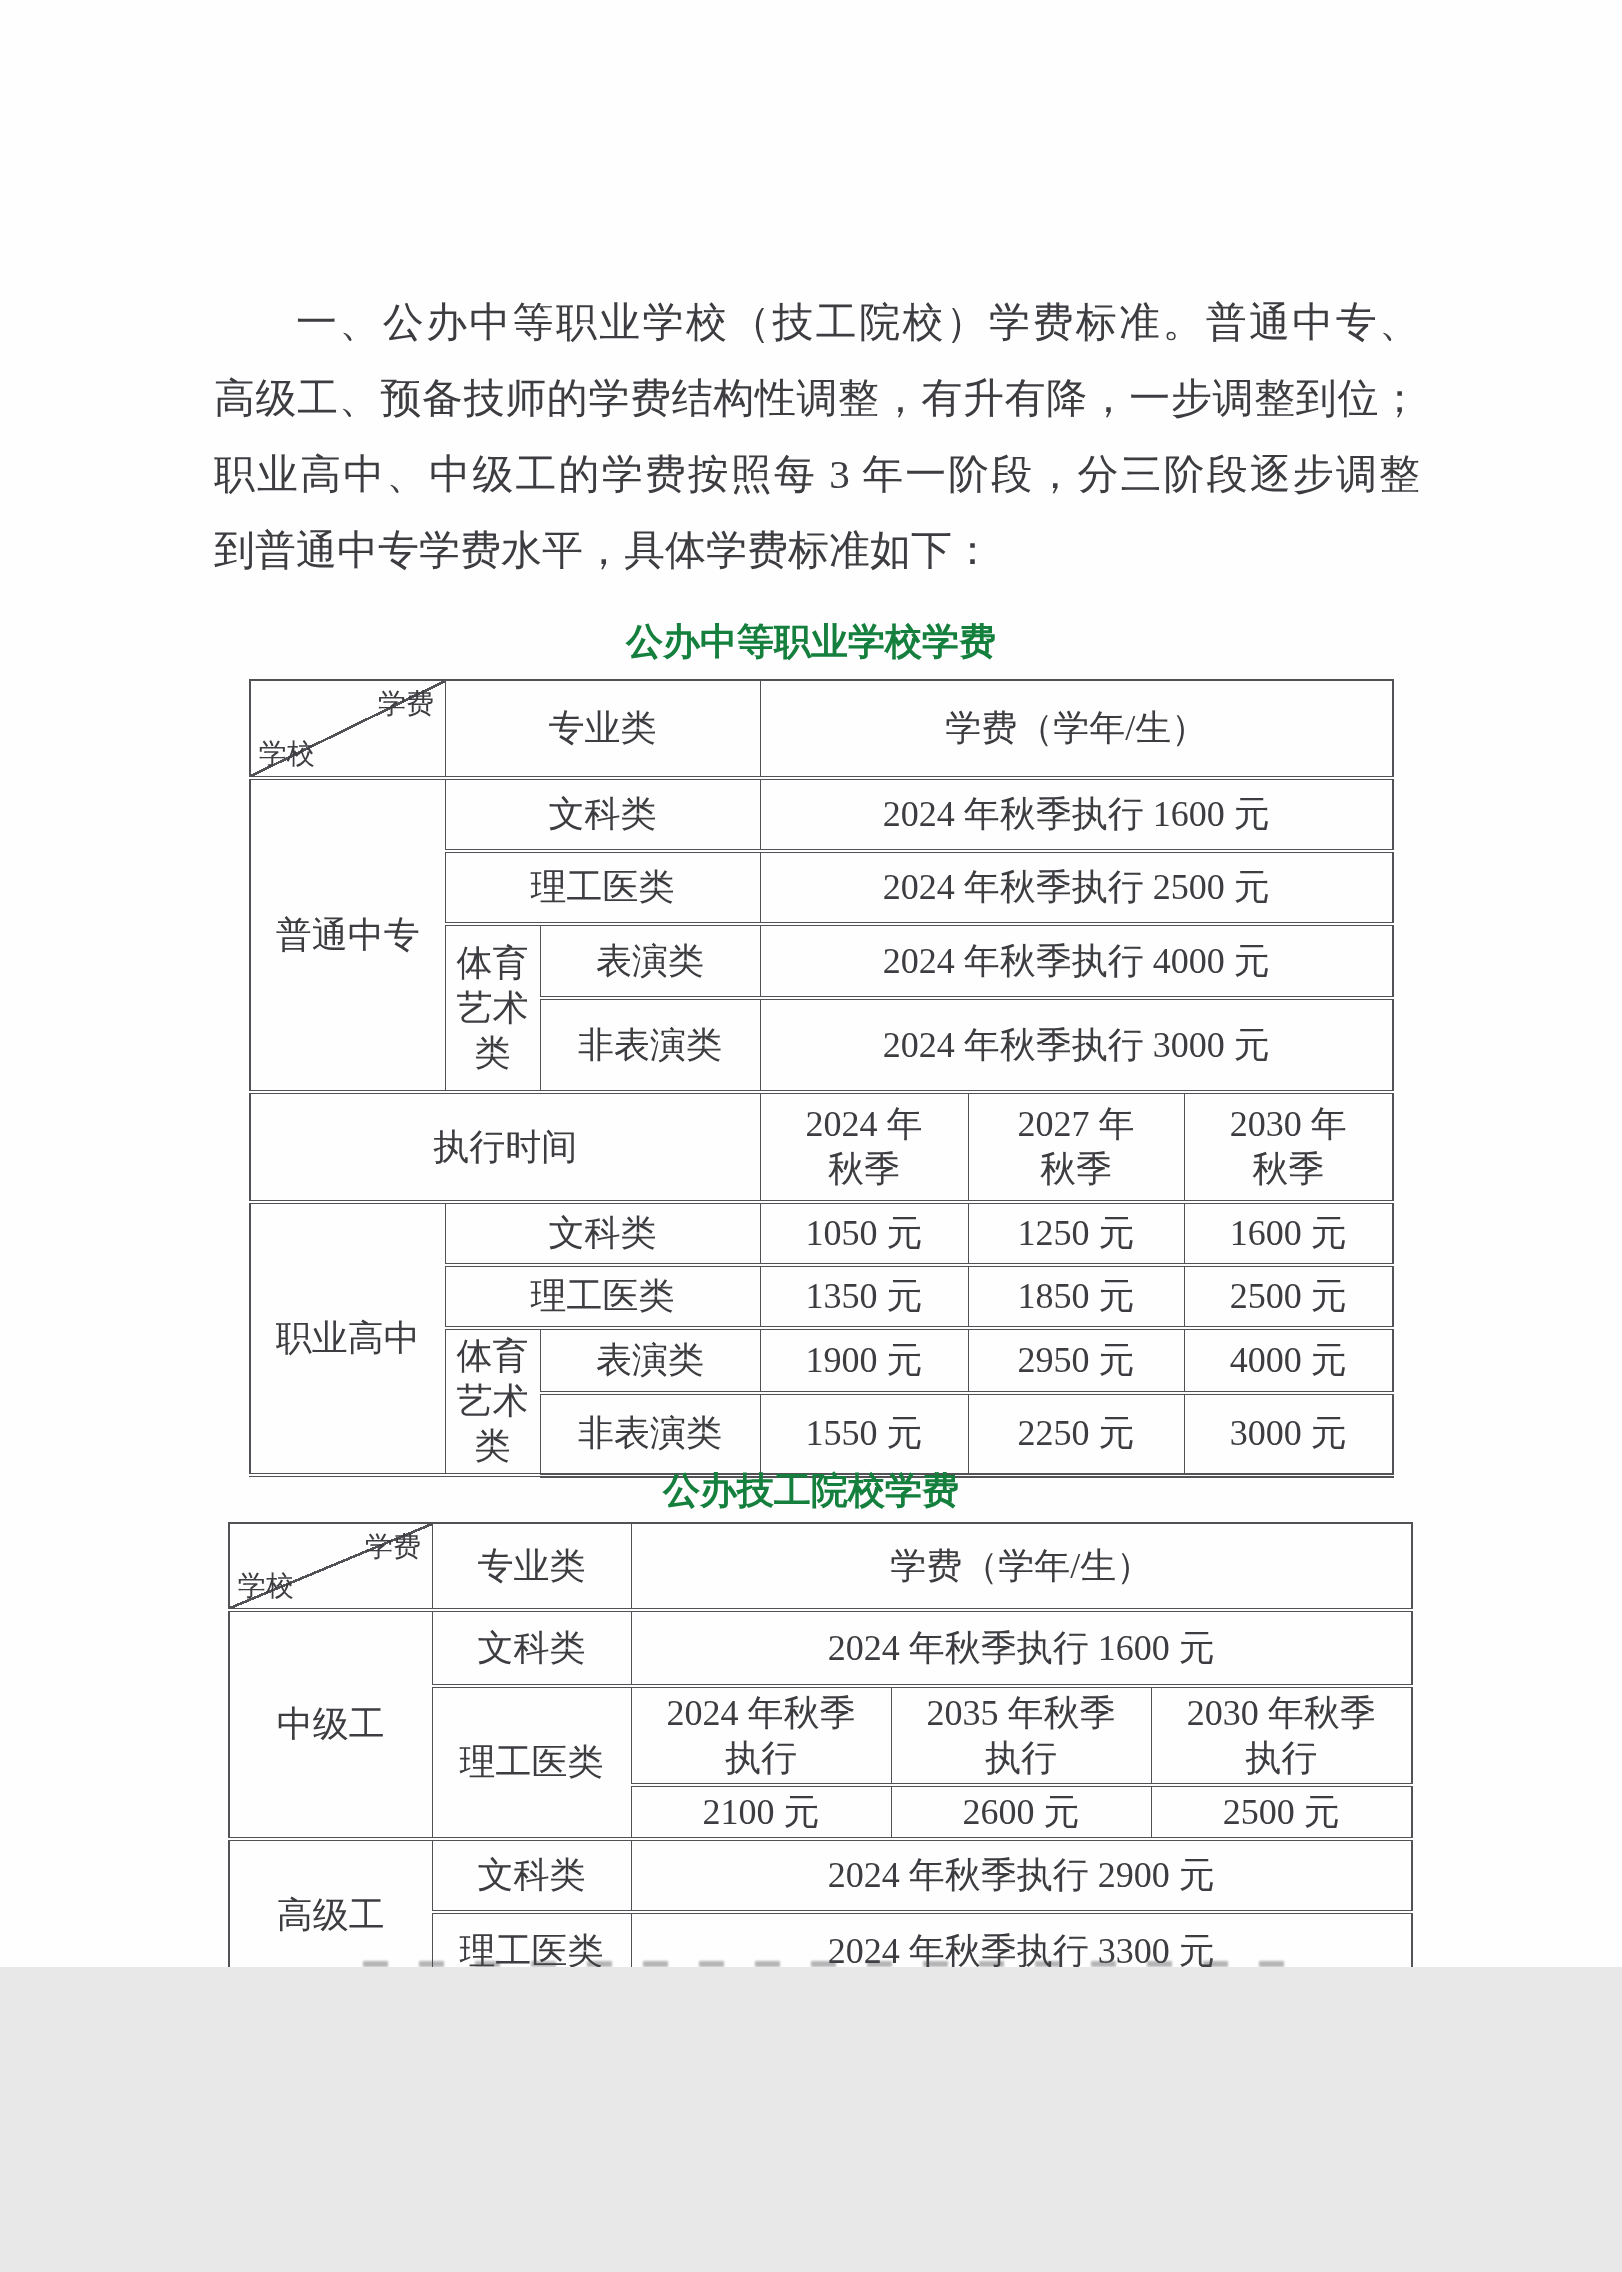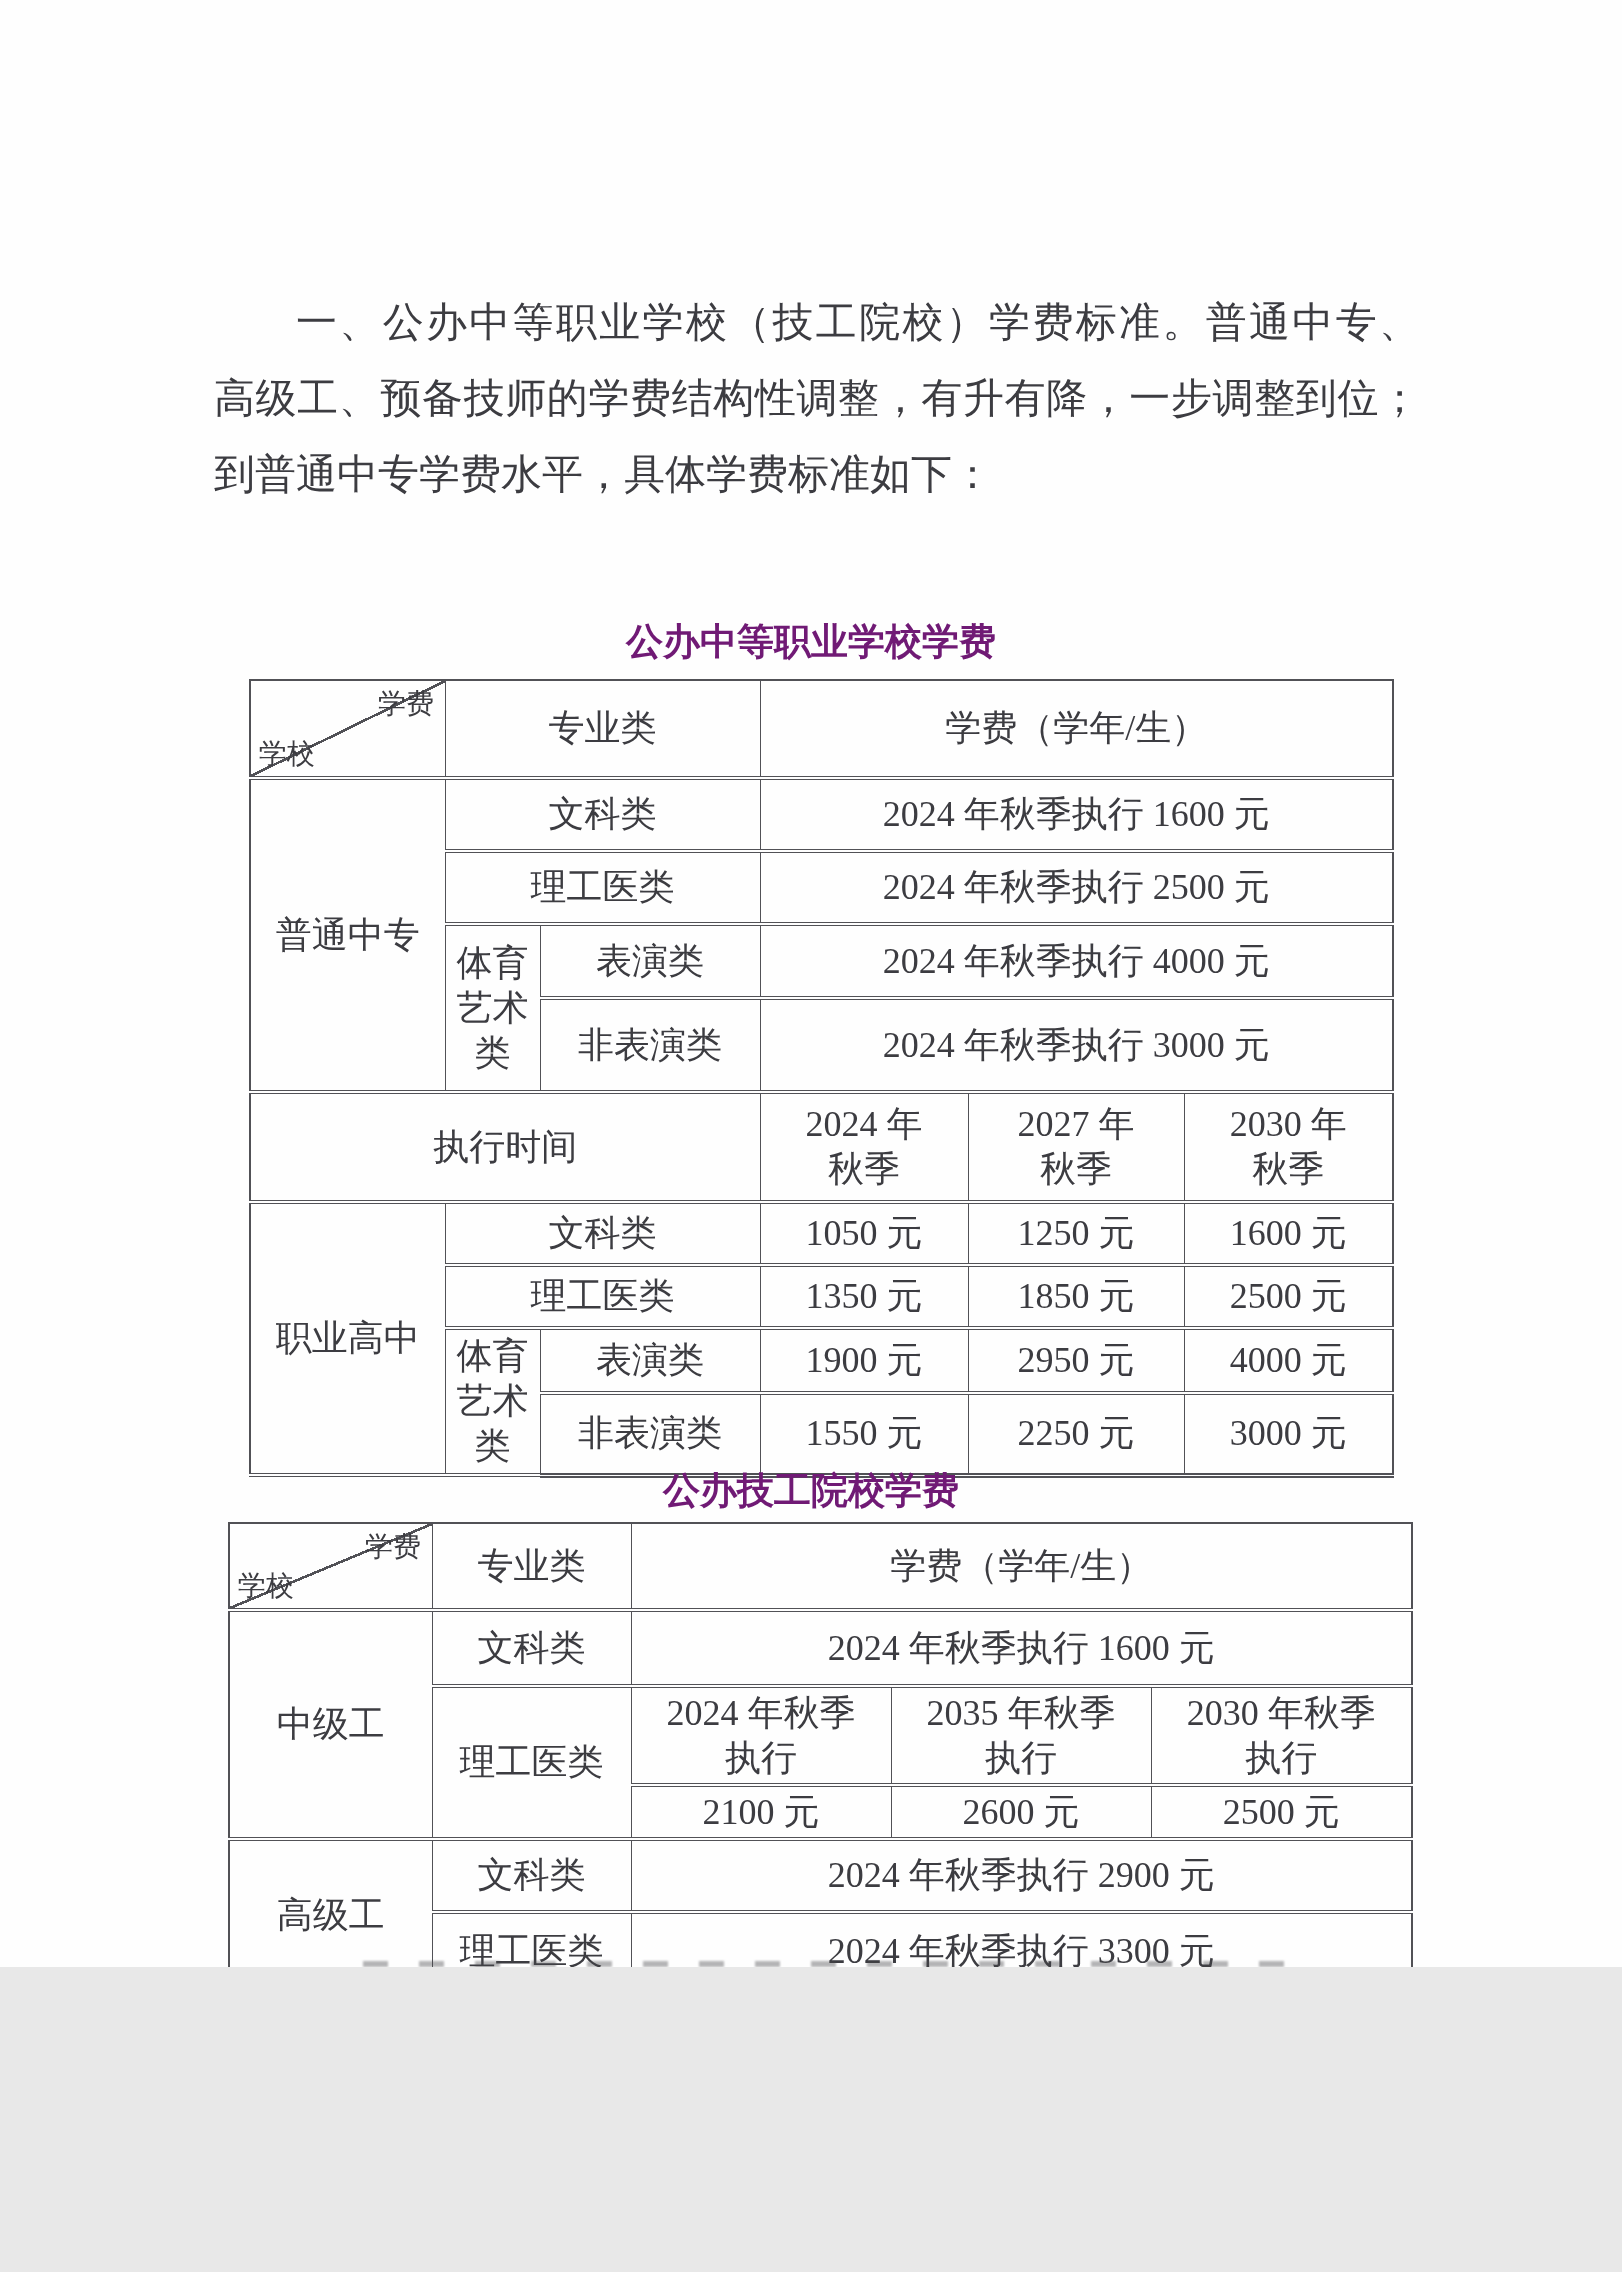--- a/index.html
+++ b/index.html
@@ -17,21 +17,21 @@
   .intro-line{
     font-size:41px;line-height:76px;
     text-align:justify;text-align-last:justify;
     white-space:nowrap;
   }
   .intro-line:first-child{text-indent:2em;}
   .intro-line:last-child{text-align-last:left;}
   
   .tbl-title{
     position:absolute;left:0;width:1622px;
-    text-align:center;font-size:37px;font-weight:bold;color:#701a75;
+    text-align:center;font-size:37px;font-weight:bold;color:#15803d;
   }
   .title1{top:617px;}
   .title2{top:1466px;}
   
   table.fee{
     position:absolute;
     border-collapse:collapse;table-layout:fixed;
     border:2.6px solid #515156;
   }
   table.tbl1{left:249px;top:679px;width:1143px;}
@@ -86,20 +86,21 @@
   }
 </style>
 </head>
 <body>
 
 <div class="page">
 
   <div class="intro">
     <div class="intro-line">一、公办中等职业学校（技工院校）学费标准。普通中专、</div>
     <div class="intro-line">高级工、预备技师的学费结构性调整，有升有降，一步调整到位；</div>
+    <div class="intro-line">职业高中、中级工的学费按照每 3 年一阶段，分三阶段逐步调整</div>
     <div class="intro-line">到普通中专学费水平，具体学费标准如下：</div>
   </div>
 
   <div class="tbl-title title1">公办中等职业学校学费</div>
 
   <table class="fee tbl1">
     <colgroup>
       <col style="width:195px">
         <col style="width:95px">
         <col style="width:220px">

